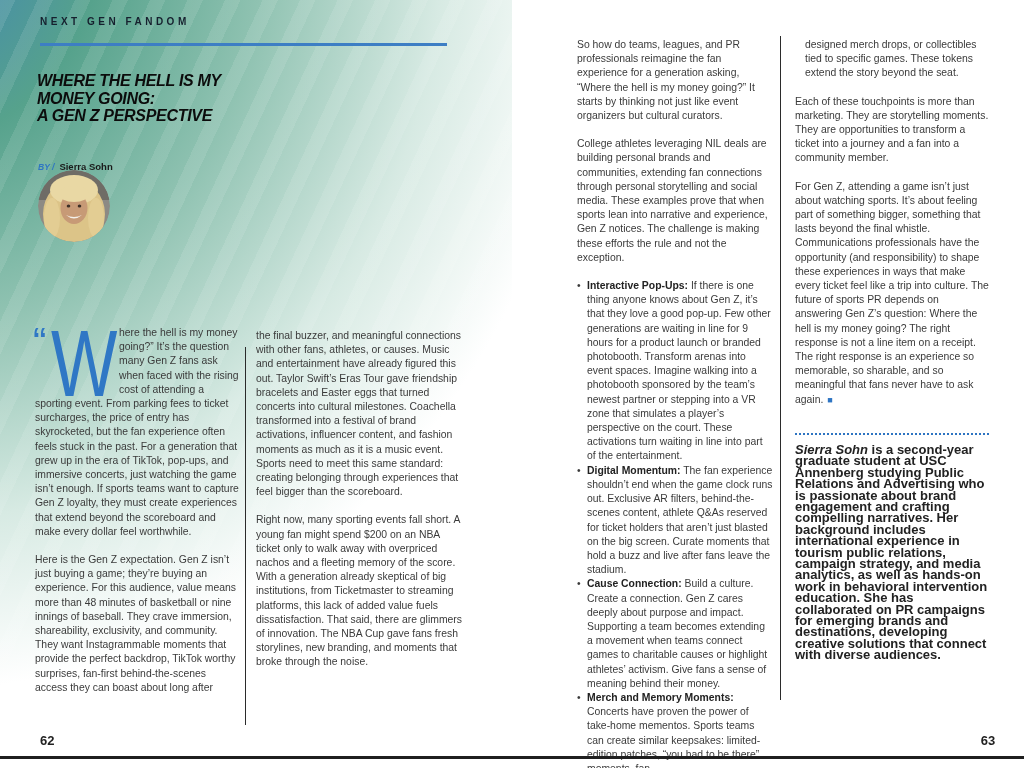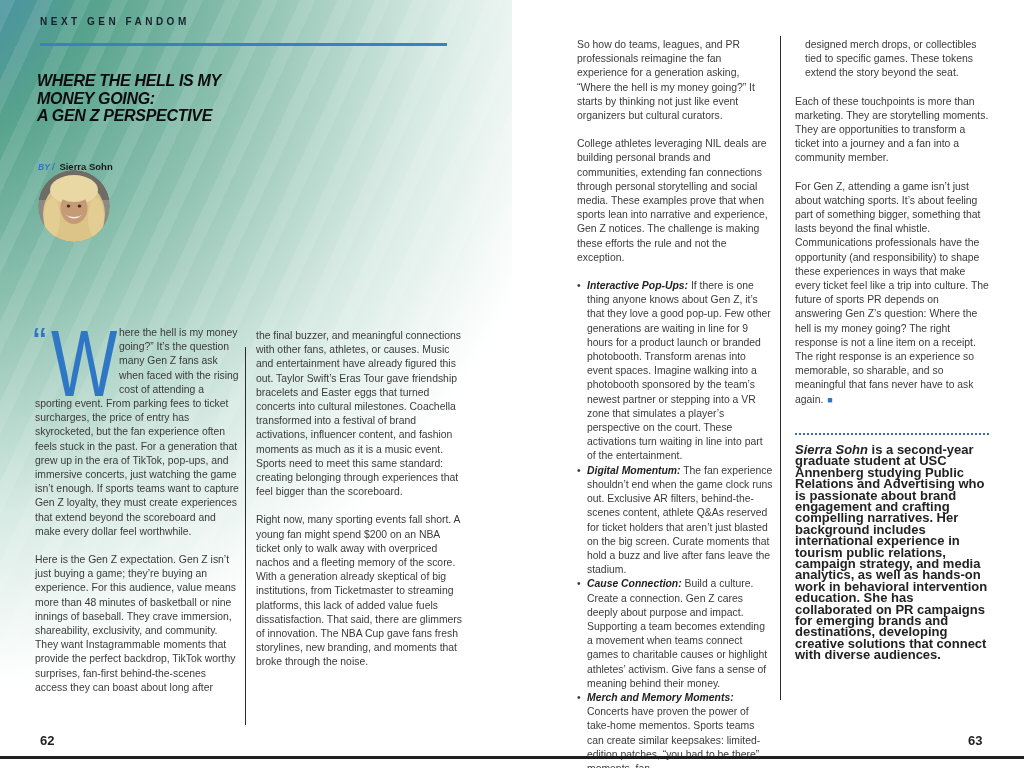--- a/index.html
+++ b/index.html
@@ -58,33 +58,33 @@
     position:absolute; left:16px; top:-8px;
     font-size:95px; line-height:0.95; color:#2f77c5; font-weight:400;
     transform:scaleX(0.74); transform-origin:left top;
   }
   
   .bullet-list { list-style:none; margin-top:14px; }
   .bullet-list li { position:relative; padding-left:10px; }
   .bullet-list li::before {
     content:"•"; position:absolute; left:0; top:0; color:#3a3a3a;
   }
-  .bullet-term { font-weight:bold; font-style:italic; color:#222; }
+  .bullet-term { font-weight:bold; color:#222; }
   .bullet-cont { padding-left:10px; }
   .end-mark { color:#2e75c3; font-size:9px; margin-left:4px; }
   
   .bio-block {
     margin-top:26px; border-top:2px dotted #2d74c2; padding-top:9px;
     font-size:13px; line-height:11.4px; color:#222; font-weight:bold;
   }
   .bio-name { font-style:italic; }
   
   .page-num { position:absolute; top:733px; font-size:13px; font-weight:bold; color:#222; }
   .pn-left  { left:40px; }
-  .pn-right { left:968px; width:40px; text-align:left; }
+  .pn-right { left:968px; width:40px; text-align:center; }
   .footer-rule { position:absolute; left:0; top:756px; width:1024px; height:3px; background:#1f1f1f; }
 </style>
 </head>
 <body>
 
 <div class="spread">
 
   <div class="gradient-bg"></div>
 
   <div class="kicker">NEXT GEN FANDOM</div>

